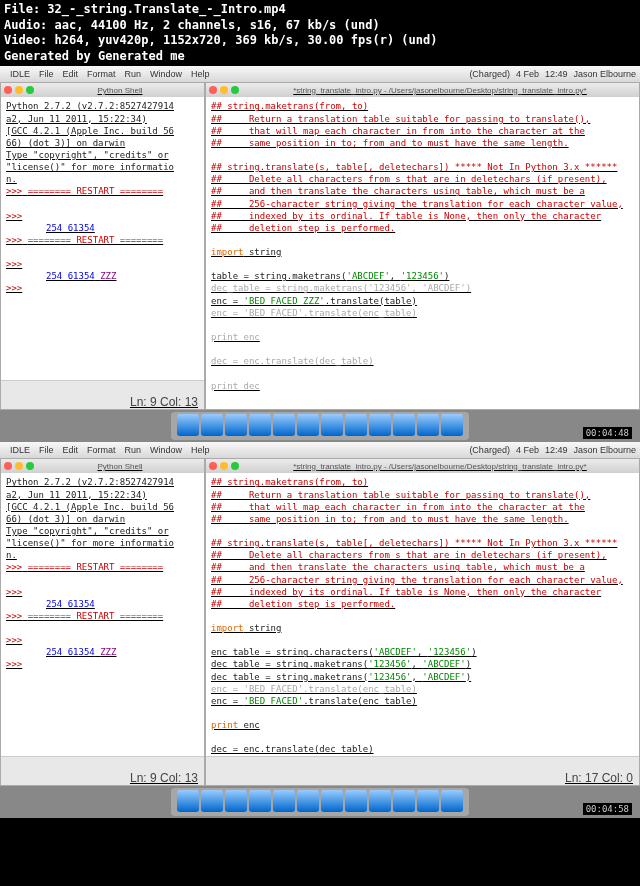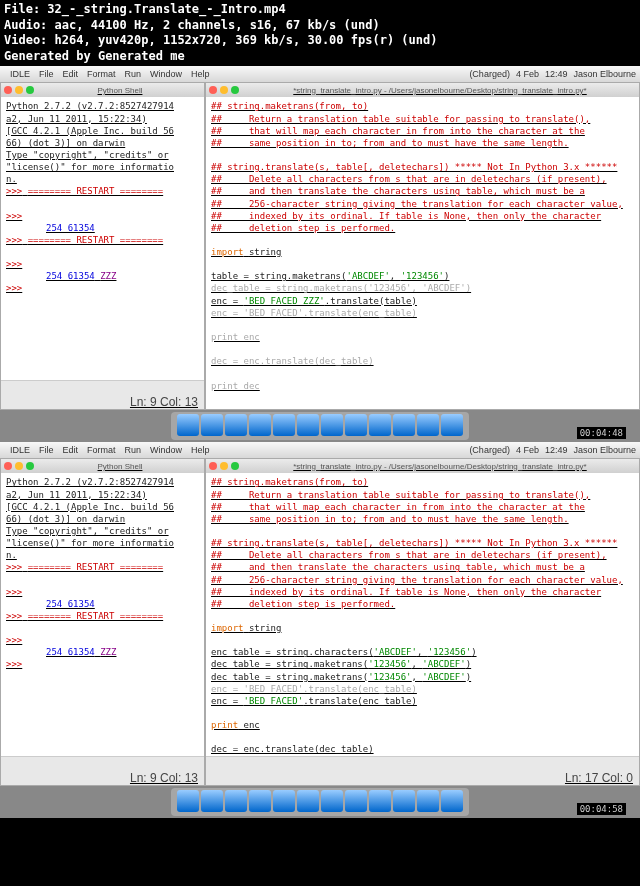--- a/index.html
+++ b/index.html
@@ -18,21 +18,21 @@
 .titlebar { height: 14px; background: linear-gradient(#ebebeb,#d0d0d0); display: flex; align-items: center; font-size: 8px; color: #555; font-family: Helvetica, sans-serif; padding: 0 3px; }
 .traffic { display: flex; gap: 3px; margin-right: 5px; }
 .dot { width: 8px; height: 8px; border-radius: 50%; }
 .red { background: #ff5f56; } .yel { background: #ffbd2e; } .grn { background: #27c93f; }
 .titlebar .title { flex: 1; text-align: center; overflow: hidden; white-space: nowrap; }
 .code { flex: 1; padding: 3px 5px; font-size: 9px; line-height: 1.35; color: #222; overflow: hidden; white-space: pre; }
 .status { height: 13px; background: #e8e8e8; border-top: 1px solid #ccc; font-size: 12px; color: #444; text-align: right; padding: 14px 6px; font-family: Helvetica, sans-serif; }
 .c-red { color: #c00; } .c-blue { color: #00d; margin-left: 40px; } .c-purple { color: #808; } .c-orange { color: #d60; } .c-green { color: #080; } .c-gray { color: #aaa; }
 .dock { position: absolute; bottom: 2px; left: 50%; transform: translateX(-50%); height: 28px; display: flex; gap: 2px; background: rgba(255,255,255,0.25); border-radius: 4px; padding: 2px 6px; }
 .dockicon { width: 22px; height: 22px; border-radius: 3px; background: linear-gradient(#9cf,#06c); }
-.timer { position: absolute; bottom: 3px; right: 14px; background: #000; color: #ccc; font-size: 9px; padding: 1px 3px; font-family: monospace; }
+.timer { position: absolute; bottom: 3px; right: 8px; background: #000; color: #ccc; font-size: 9px; padding: 1px 3px; font-family: monospace; }
 </style>
 </head>
 <body>
 
 <div class="header">
   <div>File: 32_-_string.Translate_-_Intro.mp4</div>
   <div>Audio: aac, 44100 Hz, 2 channels, s16, 67 kb/s (und)</div>
   <div>Video: h264, yuv420p, 1152x720, 369 kb/s, 30.00 fps(r) (und)</div>
   <div>Generated by Generated me</div>
 </div>

